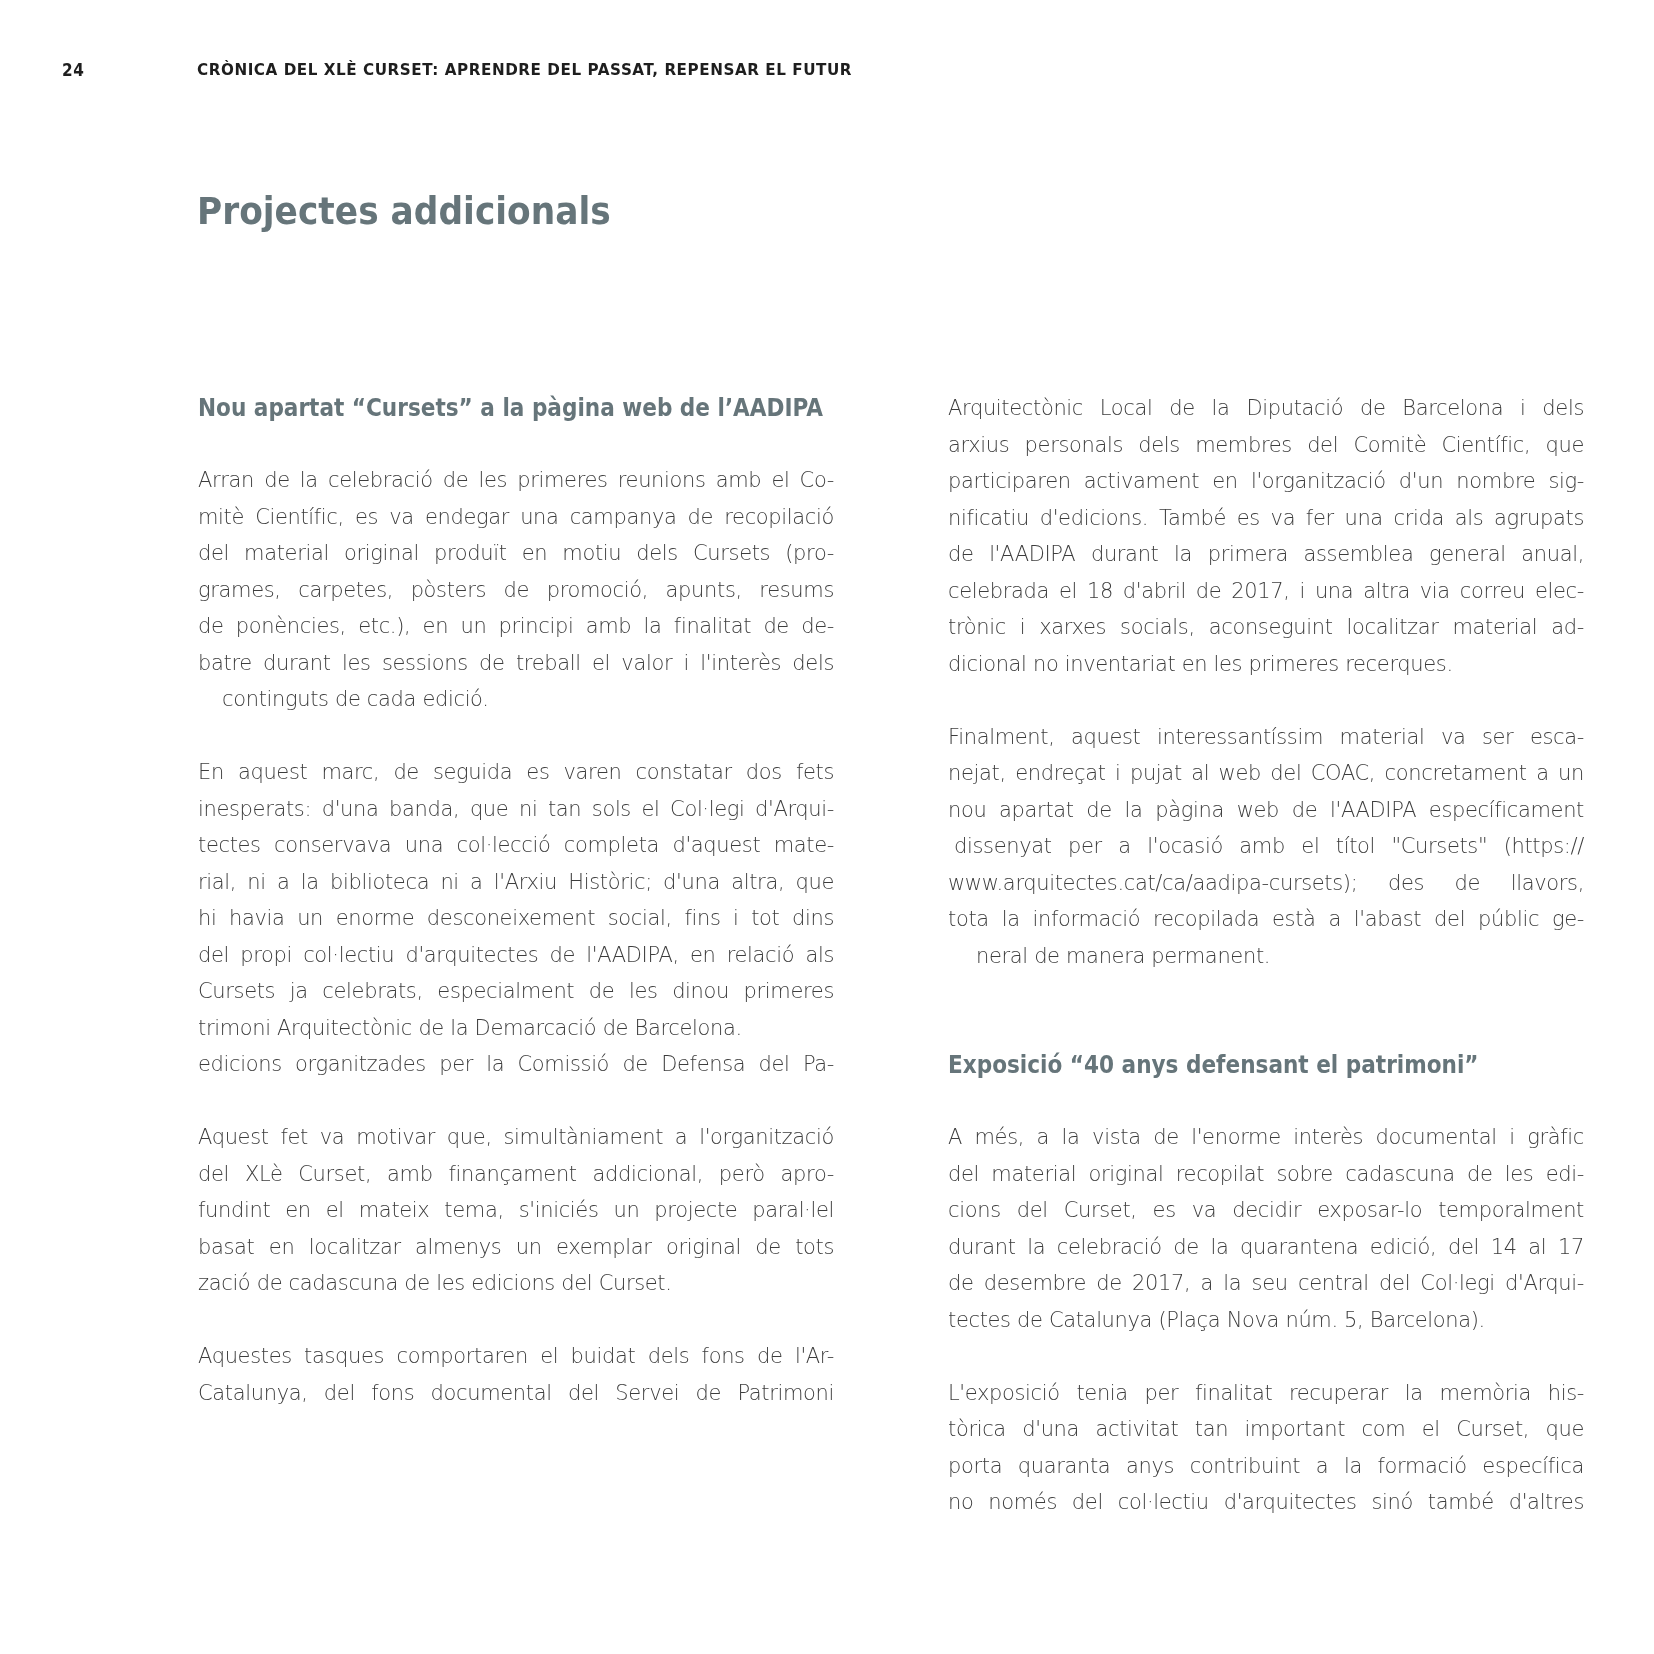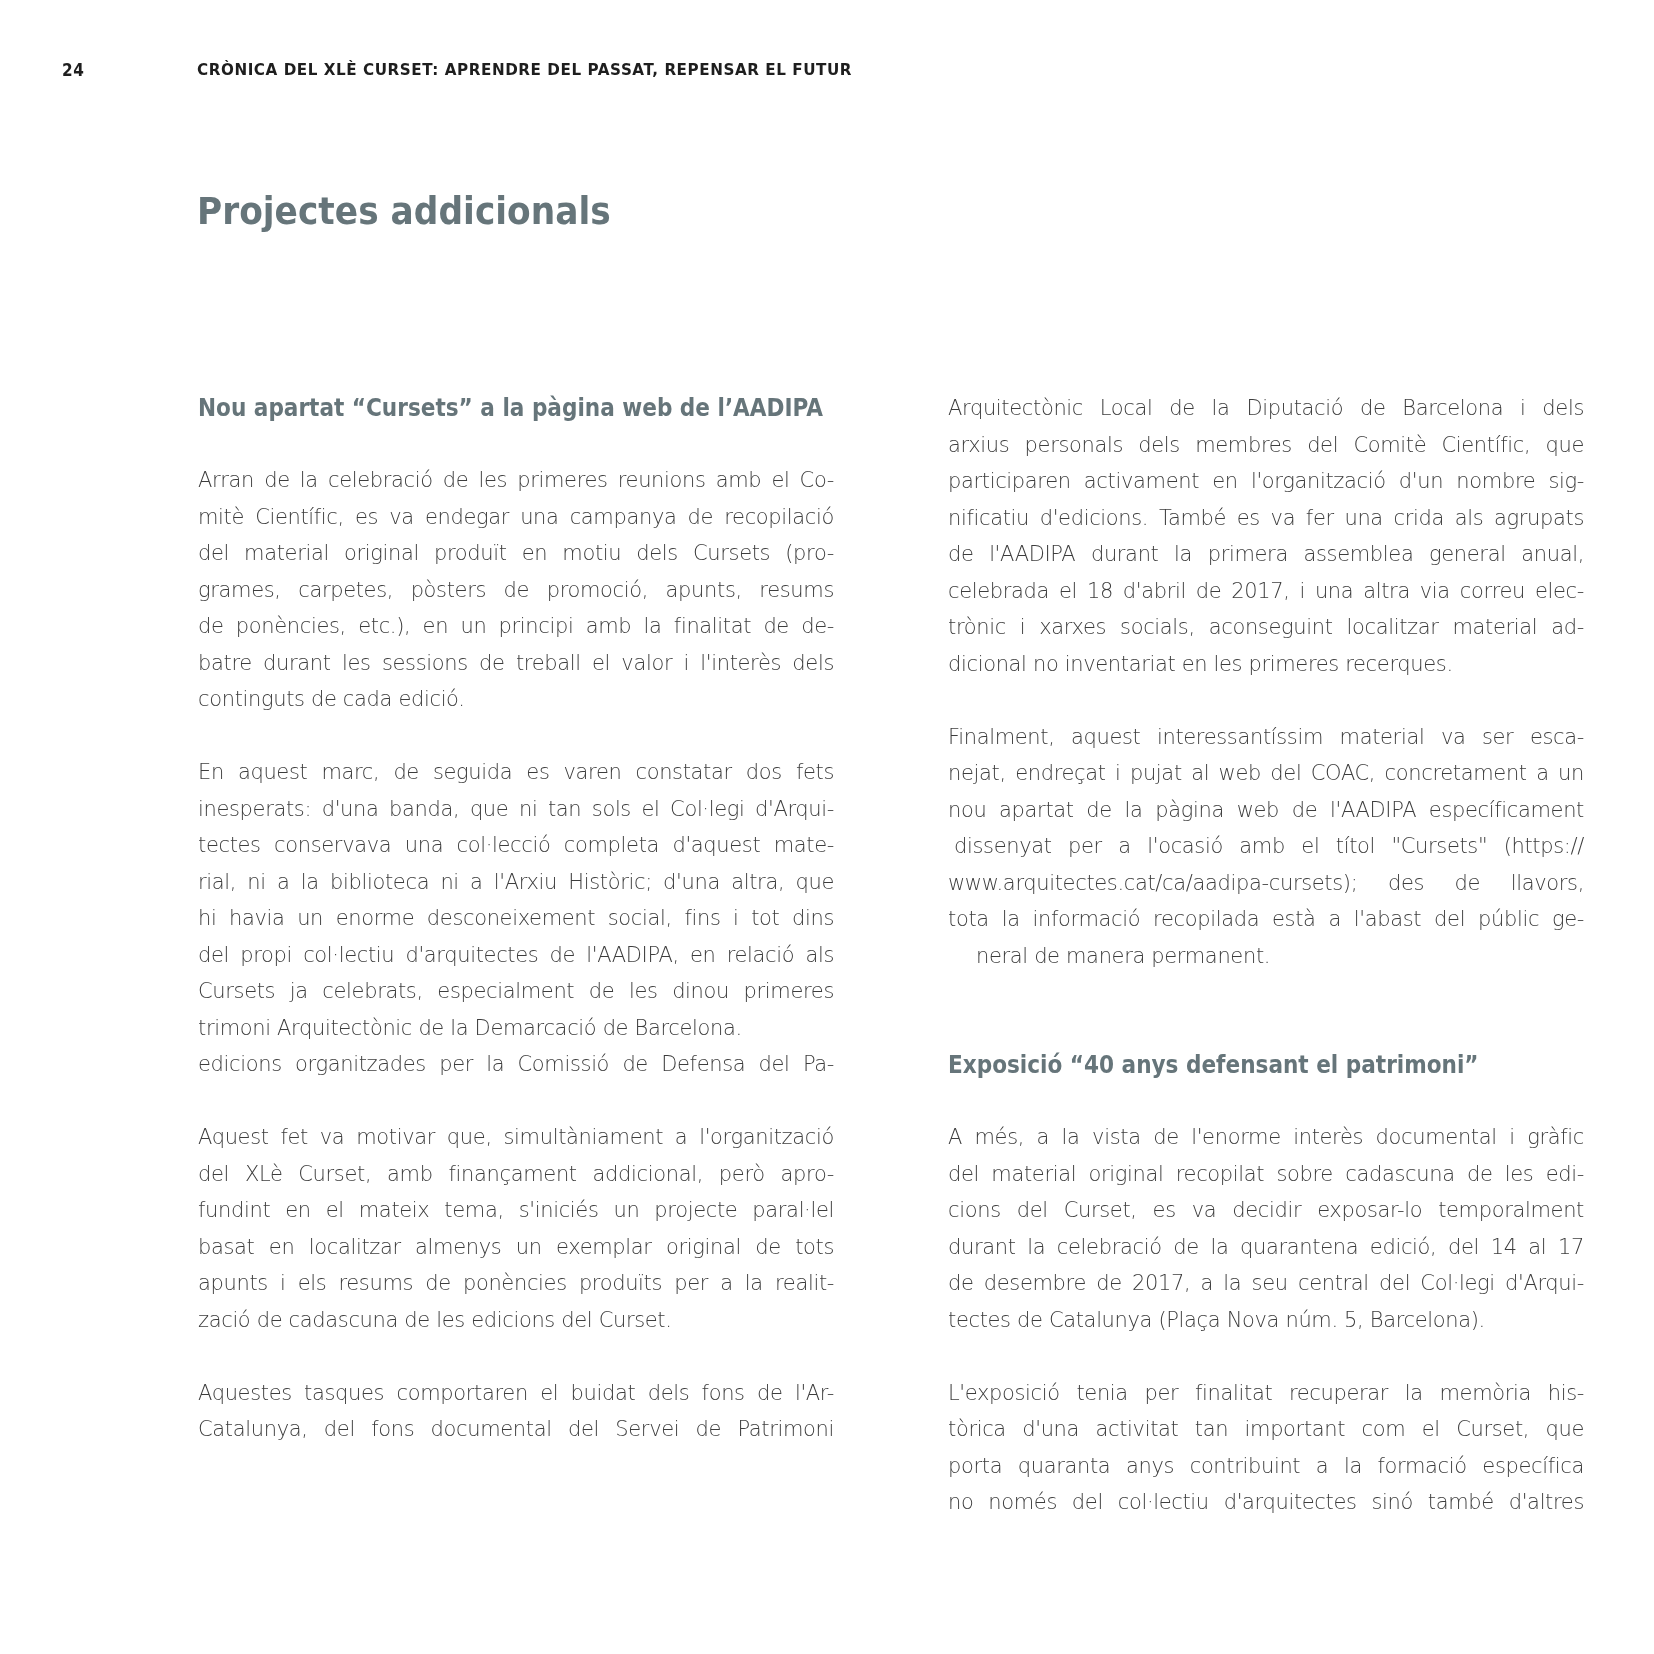--- a/index.html
+++ b/index.html
@@ -108,21 +108,21 @@
     <h2 class="section-heading">Nou apartat “Cursets” a la pàgina web de l’AADIPA</h2>
     <div class="gap-heading"></div>
 
     <p class="para">
       <span class="line" style="display: block;">Arran de la celebració de les primeres reunions amb el Co-</span>
       <span class="line" style="display: block;">mitè Científic, es va endegar una campanya de recopilació</span>
       <span class="line" style="display: block;">del material original produït en motiu dels Cursets (pro-</span>
       <span class="line" style="display: block;">grames, carpetes, pòsters de promoció, apunts, resums</span>
       <span class="line" style="display: block;">de ponències, etc.), en un principi amb la finalitat de de-</span>
       <span class="line" style="display: block;">batre durant les sessions de treball el valor i l'interès dels</span>
-      <span class="line last" style="display: block;">continguts de cada edició.</span>
+      <span class="line last" style="display: block; margin-left: 24px;">continguts de cada edició.</span>
     </p>
     <div class="gap-para"></div>
 
     <p class="para">
       <span class="line" style="display: block;">En aquest marc, de seguida es varen constatar dos fets</span>
       <span class="line" style="display: block;">inesperats: d'una banda, que ni tan sols el Col·legi d'Arqui-</span>
       <span class="line" style="display: block;">tectes conservava una col·lecció completa d'aquest mate-</span>
       <span class="line" style="display: block;">rial, ni a la biblioteca ni a l'Arxiu Històric; d'una altra, que</span>
       <span class="line" style="display: block;">hi havia un enorme desconeixement social, fins i tot dins</span>
       <span class="line" style="display: block;">del propi col·lectiu d'arquitectes de l'AADIPA, en relació als</span>
@@ -130,21 +130,20 @@
       <span class="line last" style="display: block;">trimoni Arquitectònic de la Demarcació de Barcelona.</span>
       <span class="line" style="display: block;">edicions organitzades per la Comissió de Defensa del Pa-</span>
     </p>
     <div class="gap-para"></div>
 
     <p class="para">
       <span class="line" style="display: block;">Aquest fet va motivar que, simultàniament a l'organització</span>
       <span class="line" style="display: block;">del XLè Curset, amb finançament addicional, però apro-</span>
       <span class="line" style="display: block;">fundint en el mateix tema, s'iniciés un projecte paral·lel</span>
       <span class="line" style="display: block;">basat en localitzar almenys un exemplar original de tots</span>
-      <span class="line" style="display: block;">apunts i els resums de ponències produïts per a la realit-</span>
       <span class="line last" style="display: block;">zació de cadascuna de les edicions del Curset.</span>
     </p>
     <div class="gap-para"></div>
 
     <p class="para">
       <span class="line" style="display: block;">Aquestes tasques comportaren el buidat dels fons de l'Ar-</span>
       <span class="line" style="display: block;">Catalunya, del fons documental del Servei de Patrimoni</span>
     </p>
   </div>
 

